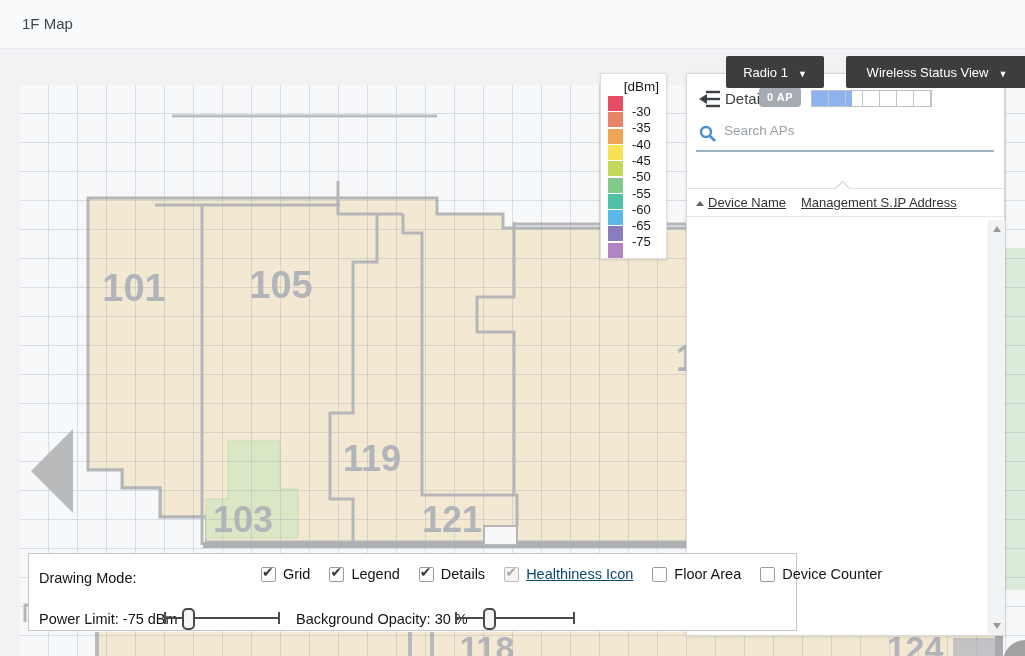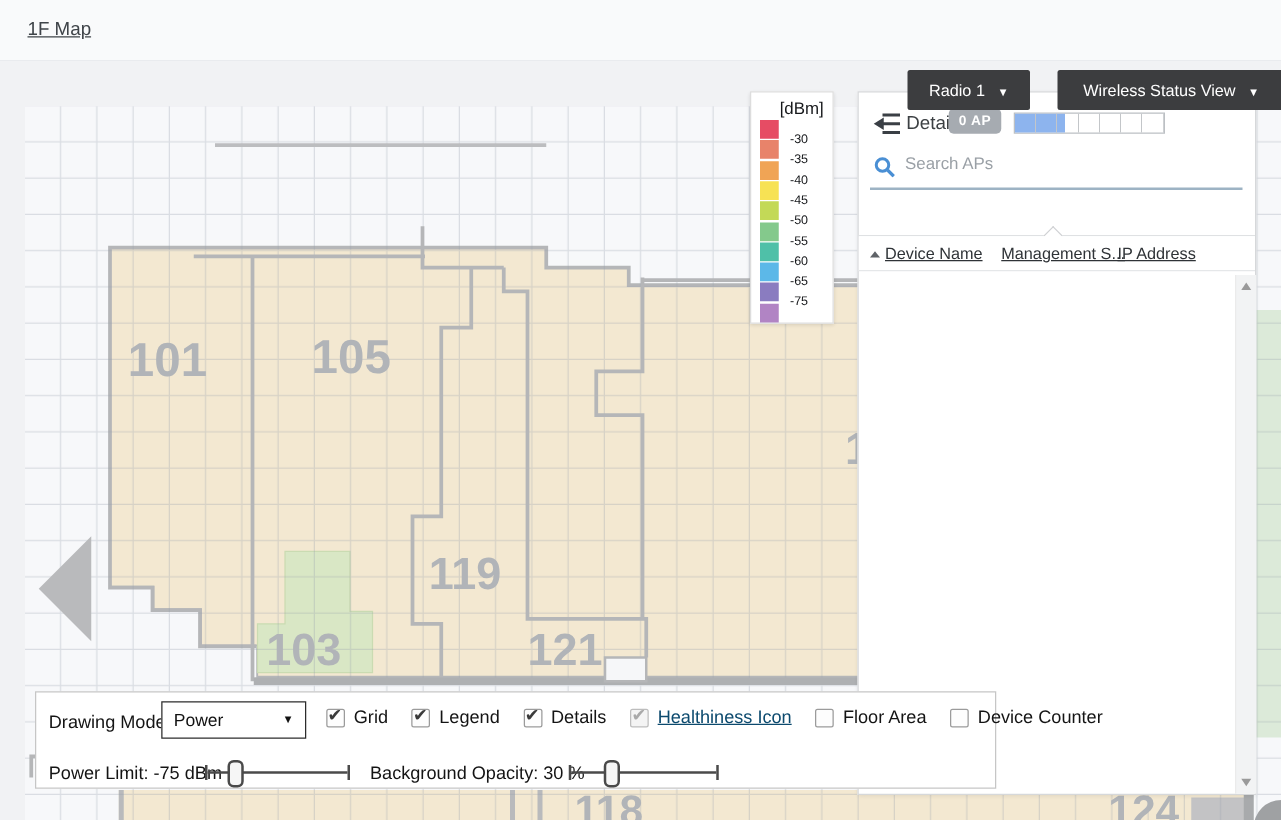--- a/index.html
+++ b/index.html
@@ -1,36 +1,36 @@
 <!DOCTYPE html>
 <html><head>
 <meta charset="utf-8">
 <style>
   html,body{width:1025px;height:656px;margin:0;overflow:hidden;
     font-family:"Liberation Sans",sans-serif;background:#f1f2f4;position:relative;}
   
   .topbar{position:absolute;left:0;top:0;width:1025px;height:48px;background:#f9fafb;
     border-bottom:1px solid #e9ebee;z-index:30;}
-  .topbar .title{position:absolute;left:22px;top:15px;font-size:15px;color:#3f4449;text-decoration:underline;}
+  .topbar .title{position:absolute;left:22px;top:15px;font-size:15px;color:#3f4449;}
   .tb-btn{position:absolute;top:8px;height:32px;background:#3c3d3f;color:#fff;border:none;
     border-radius:2px;font-size:13px;font-family:inherit;display:flex;align-items:center;
     justify-content:center;gap:10px;cursor:pointer;margin-top:48px;}
   .tb-btn .caret::after{content:"▼";font-size:9px;position:relative;top:0px;}
   #radio-btn{left:726px;width:98px;}
   #view-btn{left:846px;width:182px;}
   
   .map-area{position:absolute;left:0;top:48px;width:1025px;height:608px;z-index:1;}
   .map-area svg{position:absolute;left:0;top:0;}
   .room-label{font-weight:bold;fill:#b1b4b8;}
   
   .legend{position:absolute;left:600px;top:73px;width:65px;height:184px;background:#fff;
     border:1px solid #ddd;box-shadow:0 1px 3px rgba(0,0,0,.12);z-index:10;}
   .legend-title{position:absolute;top:5px;left:0;right:7px;text-align:right;font-size:13.5px;color:#15171a;}
   .sw{position:absolute;left:7px;width:15px;height:15px;}
-  .lt{position:absolute;left:31px;width:30px;font-size:10px;color:#15171a;line-height:15px;}
+  .lt{position:absolute;left:31px;width:30px;font-size:13px;color:#15171a;line-height:15px;}
   
   .panel{position:absolute;left:686px;top:73px;width:319px;height:563px;background:#fff;
     border:1px solid #d6d8da;box-sizing:border-box;box-shadow:0 1px 4px rgba(0,0,0,.10);z-index:15;}
   .dp-title{position:absolute;left:38px;top:16px;font-size:15px;color:#3c4043;}
   .dp-collapse{position:absolute;left:11px;top:15px;width:24px;height:20px;cursor:pointer;background:none;border:none;padding:0;}
   .dp-badge{position:absolute;left:72px;top:13px;background:#a6abb1;color:#fff;font-size:11px;
     font-weight:bold;border-radius:4px;padding:4px 8px;letter-spacing:.5px;}
   .dp-progress{position:absolute;left:124px;top:16px;width:119px;height:15px;border:1px solid #bcc0c4;background:#fff;}
   .dp-progress .fill{position:absolute;left:0;top:0;bottom:0;background:#8db4ee;}
   .dp-progress .segs{position:absolute;inset:0;
@@ -208,24 +208,20 @@
     <span class="col-h" style="left:207px">IP Address</span>
   </div>
   <div class="dp-scroll">
     <span class="sb-up"></span>
     <span class="sb-dn"></span>
   </div>
 </div>
 
 <div class="cbar">
   <span class="dm-label">Drawing Mode:</span>
-  <div class="dm-select">
-    <span class="val">Power</span>
-    <span class="caret"></span>
-  </div>
   <div class="cb-row">
     <label class="cb-item checked">
       <span class="cb-box"></span>
       <span>Grid</span>
     </label>
     <label class="cb-item checked">
       <span class="cb-box"></span>
       <span>Legend</span>
     </label>
     <label class="cb-item checked">

